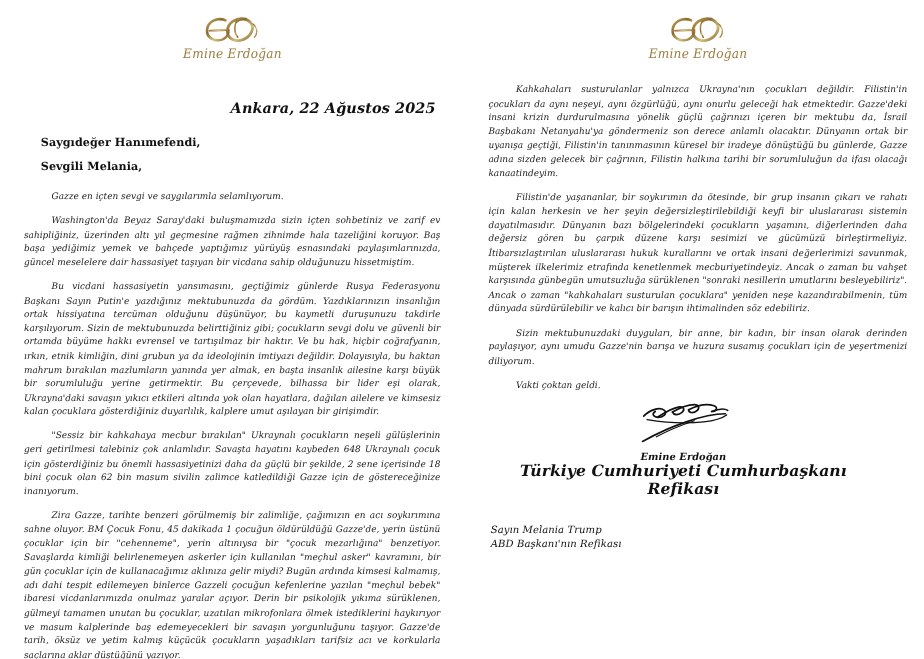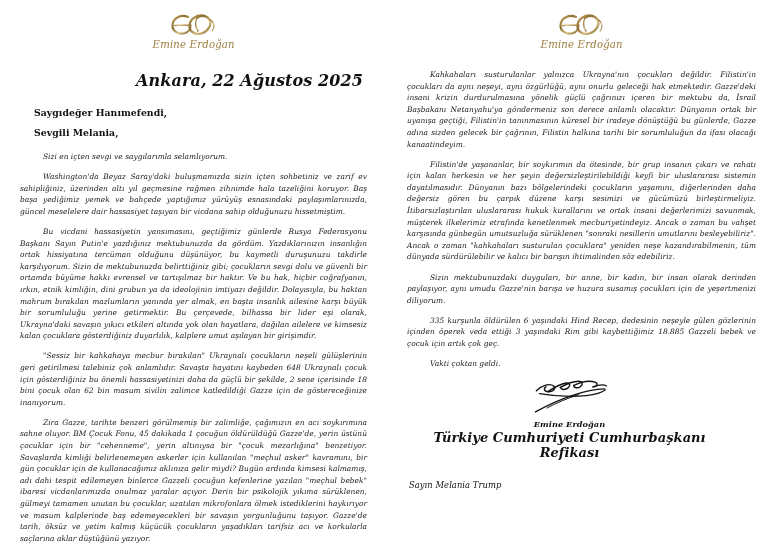--- a/index.html
+++ b/index.html
@@ -58,27 +58,27 @@
     font-style: italic;
     font-size: 11px;
     letter-spacing: 0.2px;
     color: #9c7d3f;
     transform: scaleX(0.92);
     white-space: nowrap;
   }
 
   
   .date-line {
-    margin-top: 20px;
+    margin-top: 32px;
     text-align: right;
     padding-right: 4px;
     font-family: "DejaVu Serif", serif;
     font-weight: bold;
     font-style: italic;
-    font-size: 16px;
+    font-size: 12px;
     letter-spacing: 0.1px;
     color: #111;
   }
 
   
   .salutation {
     margin-top: 17px;
     padding-left: 14px;
   }
 
@@ -201,21 +201,21 @@
     </div>
 
     <div class="date-line">Ankara, 22 Ağustos 2025</div>
 
     <div class="salutation">
       <div class="salutation-line">Saygıdeğer Hanımefendi,</div>
       <div class="salutation-line">Sevgili Melania,</div>
     </div>
 
     <div class="body-block">
-      <p class="para">Sizi en içten sevgi ve saygılarımla selamlıyorum.</p>
+      <p class="para">Gazze en içten sevgi ve saygılarımla selamlıyorum.</p>
       <p class="para">Washington'da Beyaz Saray'daki buluşmamızda sizin içten sohbetiniz ve zarif ev sahipliğiniz, üzerinden altı yıl geçmesine rağmen zihnimde hala tazeliğini koruyor. Baş başa yediğimiz yemek ve bahçede yaptığımız yürüyüş esnasındaki paylaşımlarınızda, güncel meselelere dair hassasiyet taşıyan bir vicdana sahip olduğunuzu hissetmiştim.</p>
       <p class="para">Bu vicdani hassasiyetin yansımasını, geçtiğimiz günlerde Rusya Federasyonu Başkanı Sayın Putin'e yazdığınız mektubunuzda da gördüm. Yazdıklarınızın insanlığın ortak hissiyatına tercüman olduğunu düşünüyor, bu kaymetli duruşunuzu takdirle karşılıyorum. Sizin de mektubunuzda belirttiğiniz gibi; çocukların sevgi dolu ve güvenli bir ortamda büyüme hakkı evrensel ve tartışılmaz bir haktır. Ve bu hak, hiçbir coğrafyanın, ırkın, etnik kimliğin, dini grubun ya da ideolojinin imtiyazı değildir. Dolayısıyla, bu haktan mahrum bırakılan mazlumların yanında yer almak, en başta insanlık ailesine karşı büyük bir sorumluluğu yerine getirmektir. Bu çerçevede, bilhassa bir lider eşi olarak, Ukrayna'daki savaşın yıkıcı etkileri altında yok olan hayatlara, dağılan ailelere ve kimsesiz kalan çocuklara gösterdiğiniz duyarlılık, kalplere umut aşılayan bir girişimdir.</p>
       <p class="para">"Sessiz bir kahkahaya mecbur bırakılan" Ukraynalı çocukların neşeli gülüşlerinin geri getirilmesi talebiniz çok anlamlıdır. Savaşta hayatını kaybeden 648 Ukraynalı çocuk için gösterdiğiniz bu önemli hassasiyetinizi daha da güçlü bir şekilde, 2 sene içerisinde 18 bini çocuk olan 62 bin masum sivilin zalimce katledildiği Gazze için de göstereceğinize inanıyorum.</p>
       <p class="para">Zira Gazze, tarihte benzeri görülmemiş bir zalimliğe, çağımızın en acı soykırımına sahne oluyor. BM Çocuk Fonu, 45 dakikada 1 çocuğun öldürüldüğü Gazze'de, yerin üstünü çocuklar için bir "cehenneme", yerin altınıysa bir "çocuk mezarlığına" benzetiyor. Savaşlarda kimliği belirlenemeyen askerler için kullanılan "meçhul asker" kavramını, bir gün çocuklar için de kullanacağımız aklınıza gelir miydi? Bugün ardında kimsesi kalmamış, adı dahi tespit edilemeyen binlerce Gazzeli çocuğun kefenlerine yazılan "meçhul bebek" ibaresi vicdanlarımızda onulmaz yaralar açıyor. Derin bir psikolojik yıkıma sürüklenen, gülmeyi tamamen unutan bu çocuklar, uzatılan mikrofonlara ölmek istediklerini haykırıyor ve masum kalplerinde baş edemeyecekleri bir savaşın yorgunluğunu taşıyor. Gazze'de tarih, öksüz ve yetim kalmış küçücük çocukların yaşadıkları tarifsiz acı ve korkularla saçlarına aklar düştüğünü yazıyor.</p>
     </div>
 
     <div class="spacer"></div>
   </div>
 
   <div class="page page-right">
@@ -238,21 +238,20 @@
           <path d="M86 18 C96 22, 99 34, 92 42" stroke-width="2.2"></path>
         </g>
       </svg>
       <div class="letterhead-name">Emine Erdoğan</div>
     </div>
 
     <div class="body-block right-col">
       <p class="para">Kahkahaları susturulanlar yalnızca Ukrayna'nın çocukları değildir. Filistin'in çocukları da aynı neşeyi, aynı özgürlüğü, aynı onurlu geleceği hak etmektedir. Gazze'deki insani krizin durdurulmasına yönelik güçlü çağrınızı içeren bir mektubu da, İsrail Başbakanı Netanyahu'ya göndermeniz son derece anlamlı olacaktır. Dünyanın ortak bir uyanışa geçtiği, Filistin'in tanınmasının küresel bir iradeye dönüştüğü bu günlerde, Gazze adına sizden gelecek bir çağrının, Filistin halkına tarihi bir sorumluluğun da ifası olacağı kanaatindeyim.</p>
       <p class="para">Filistin'de yaşananlar, bir soykırımın da ötesinde, bir grup insanın çıkarı ve rahatı için kalan herkesin ve her şeyin değersizleştirilebildiği keyfi bir uluslararası sistemin dayatılmasıdır. Dünyanın bazı bölgelerindeki çocukların yaşamını, diğerlerinden daha değersiz gören bu çarpık düzene karşı sesimizi ve gücümüzü birleştirmeliyiz. İtibarsızlaştırılan uluslararası hukuk kurallarını ve ortak insani değerlerimizi savunmak, müşterek ilkelerimiz etrafında kenetlenmek mecburiyetindeyiz. Ancak o zaman bu vahşet karşısında günbegün umutsuzluğa sürüklenen "sonraki nesillerin umutlarını besleyebiliriz". Ancak o zaman "kahkahaları susturulan çocuklara" yeniden neşe kazandırabilmenin, tüm dünyada sürdürülebilir ve kalıcı bir barışın ihtimalinden söz edebiliriz.</p>
       <p class="para">Sizin mektubunuzdaki duyguları, bir anne, bir kadın, bir insan olarak derinden paylaşıyor, aynı umudu Gazze'nin barışa ve huzura susamış çocukları için de yeşertmenizi diliyorum.</p>
-      <p class="para">335 kurşunla öldürülen 6 yaşındaki Hind Recep, dedesinin neşeyle gülen gözlerinin içinden öperek veda ettiği 3 yaşındaki Rim gibi kaybettiğimiz 18.885 Gazzeli bebek ve çocuk için artık çok geç.</p>
       <p class="para">Vakti çoktan geldi.</p>
     </div>
 
     <div class="signature-block">
       <svg class="signature-mark" viewBox="0 0 200 86">
         <g fill="none" stroke="#111111" stroke-linecap="round" stroke-linejoin="round">
           <path d="M30 30 C42 18, 58 14, 66 20 C72 25, 64 33, 54 32 C46 31, 44 26, 50 22" stroke-width="3"></path>
           <path d="M54 32 C66 24, 80 16, 92 14 C100 13, 102 19, 96 24 C90 29, 82 28, 80 23" stroke-width="3"></path>
           <path d="M80 23 C92 16, 106 10, 118 10 C126 10, 128 16, 122 21 C116 26, 108 24, 108 19" stroke-width="3"></path>
           <path d="M108 19 C122 12, 140 8, 152 12 C160 15, 156 22, 148 22" stroke-width="3"></path>
@@ -261,18 +260,19 @@
           <path d="M28 74 C46 64, 74 50, 104 40 C130 31, 154 26, 172 26" stroke-width="2.8"></path>
           <path d="M52 66 C70 56, 94 46, 118 38" stroke-width="2"></path>
         </g>
       </svg>
       <div class="signature-name">Emine Erdoğan</div>
       <div class="signature-title">Türkiye Cumhuriyeti Cumhurbaşkanı Refikası</div>
     </div>
 
     <div class="addressee-block">
       <div class="addressee-line">Sayın Melania Trump</div>
+      <div class="addressee-line">ABD Başkanı'nın Refikası</div>
     </div>
 
     <div class="spacer"></div>
   </div>
 
 </div>
 
 </body></html>

